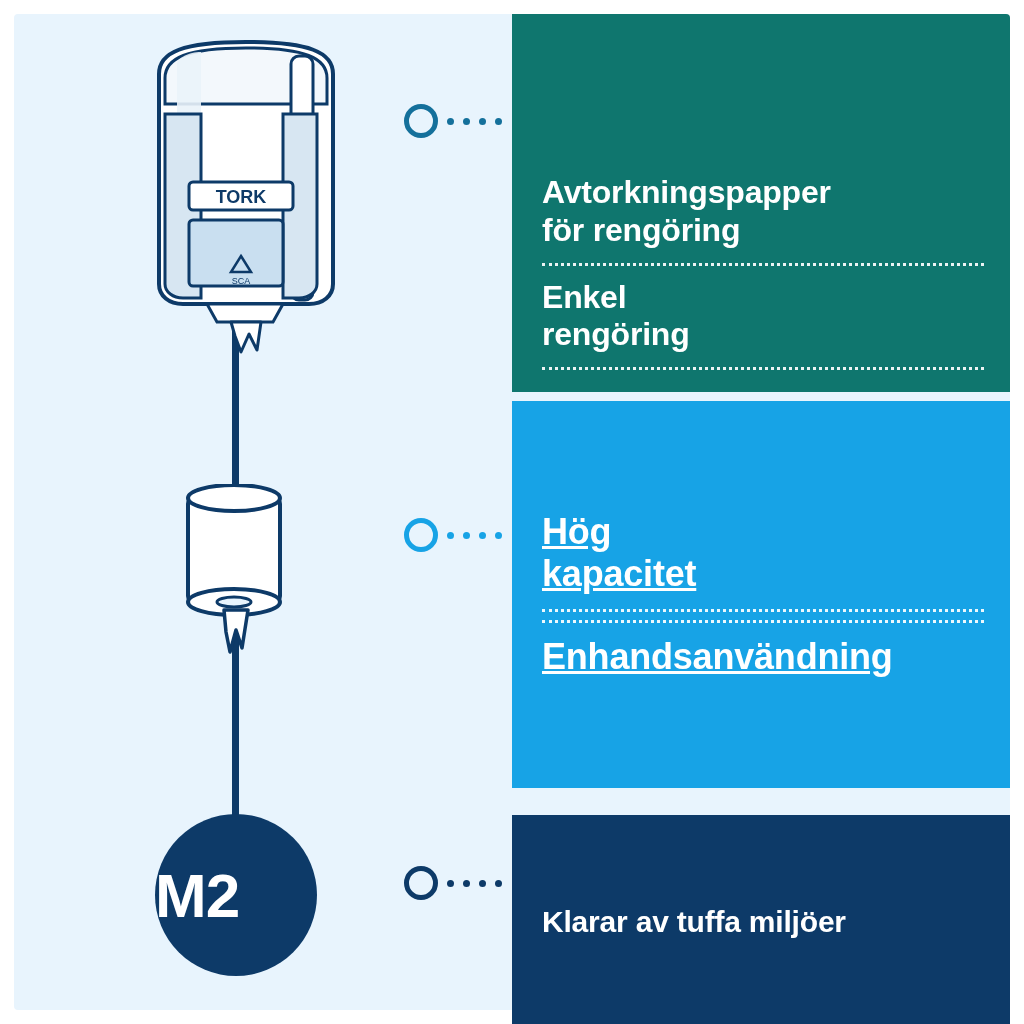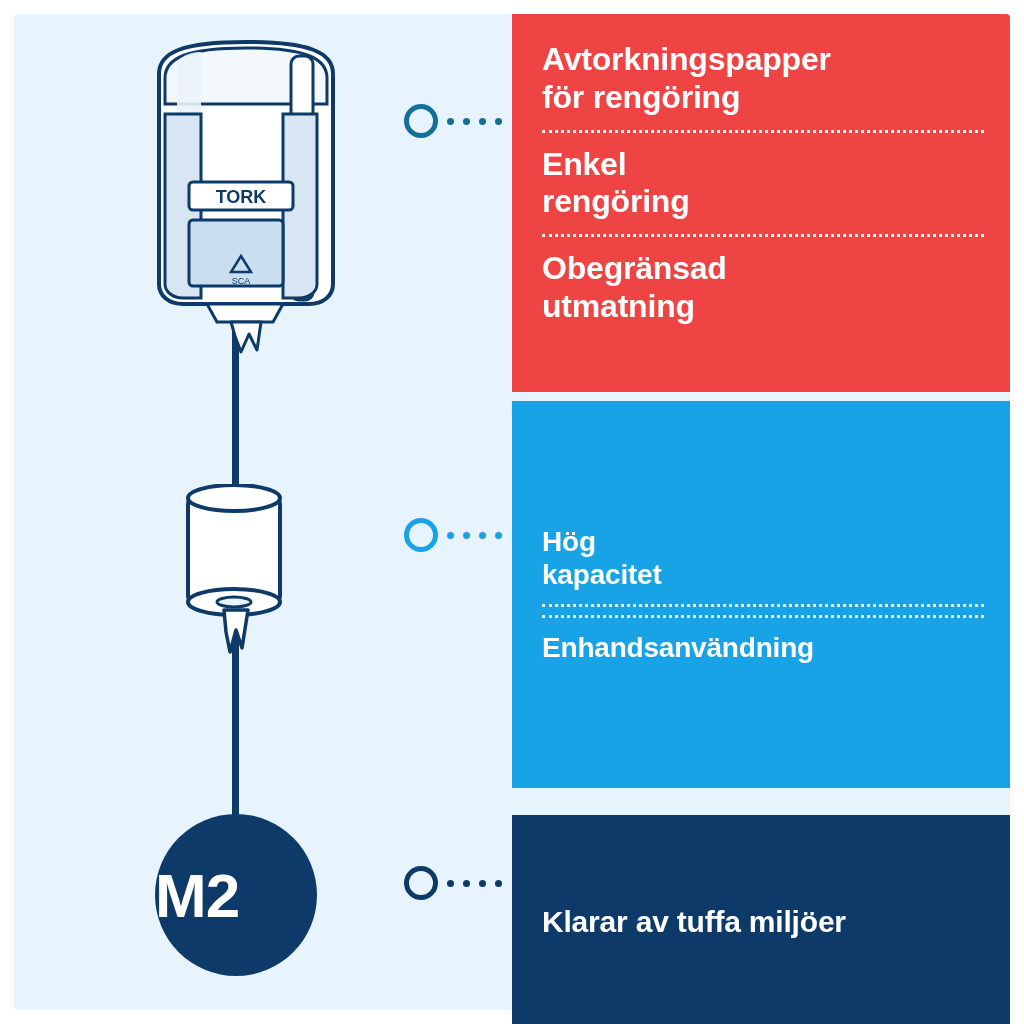--- a/index.html
+++ b/index.html
@@ -37,25 +37,25 @@
     position: absolute;
     left: 512px;
     width: 498px;
     box-sizing: border-box;
     padding: 18px 26px 18px 30px;
     color: #ffffff;
   }
   .panel-teal {
     top: 14px;
     height: 378px;
-    background: #ef4444;
+    background: #0f766e;
     border-top-right-radius: 4px;
     display: flex;
     flex-direction: column;
-    justify-content: flex-start;
+    justify-content: flex-end;
   }
   .panel-blue {
     top: 401px;
     height: 387px;
     background: #17a3e6;
     display: flex;
     flex-direction: column;
     justify-content: center;
   }
   .panel-navy {
@@ -70,21 +70,21 @@
 
   .feature {
     font-size: 31px;
     font-weight: bold;
     line-height: 1.18;
     letter-spacing: -0.2px;
     padding: 9px 0 9px 0;
     white-space: pre-line;
   }
   .panel-teal .feature { font-size: 32px; }
-  .panel-blue .feature { font-size: 28px; }
+  .panel-blue .feature { font-size: 36px; text-decoration: underline; }
   .panel-navy .feature { font-size: 30px; padding: 0; }
 
   .dotted-sep {
     height: 0;
     border-bottom: 3px dotted rgba(255,255,255,0.92);
     margin: 4px 0 4px 0;
   }
 
   
   .connector {
@@ -237,22 +237,20 @@
     </span>
   </div>
 
   <div class="panel panel-teal">
     <div class="feature">Avtorkningspapper
 för rengöring</div>
     <div class="dotted-sep"></div>
     <div class="feature">Enkel
 rengöring</div>
     <div class="dotted-sep"></div>
-    <div class="feature">Obegränsad
-utmatning</div>
   </div>
 
   <div class="panel panel-blue">
     <div class="feature">Hög
 kapacitet</div>
     <div class="dotted-sep"></div>
     <div class="dotted-sep"></div>
     <div class="feature">Enhandsanvändning</div>
   </div>
 

